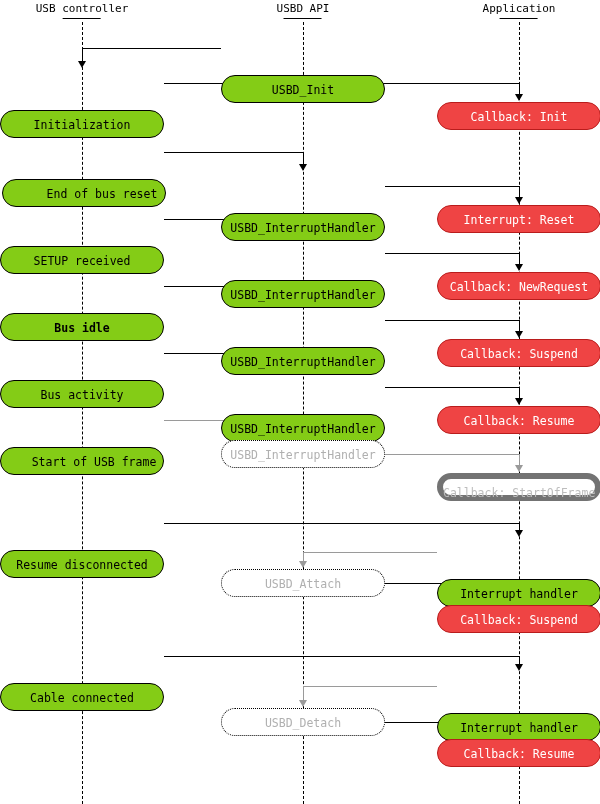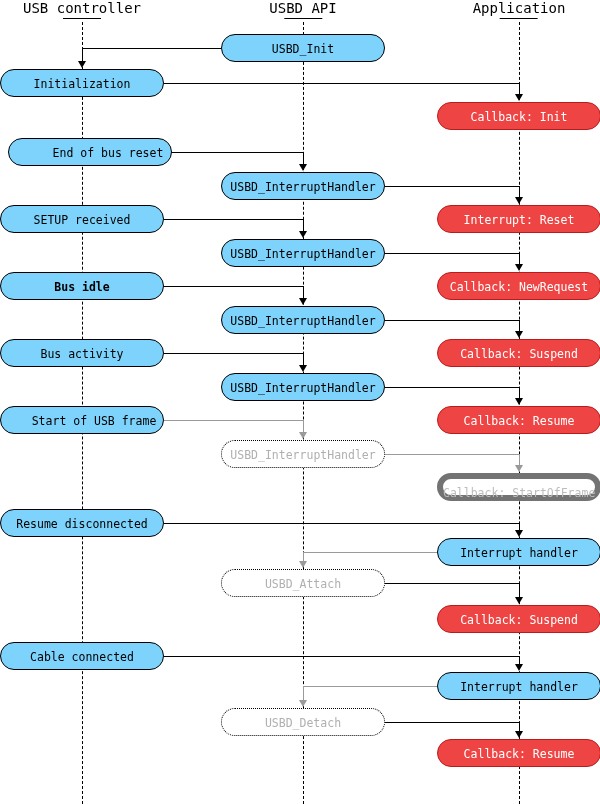--- a/index.html
+++ b/index.html
@@ -13,21 +13,21 @@
     height:804px;
     overflow:hidden;
     background:#ffffff;
   }
 
   
   .col-header{
     position:absolute;
     transform:translateX(-50%);
     text-align:right;
-    font-size:14px;
+    font-size:11px;
     color:#000;
     white-space:nowrap;
     line-height:13px;
   }
   .col-header .hdr-rule{
     display:block;
     width:38px;
     height:0;
     margin:3px auto 0 auto;
     border-top:1px solid #000;
@@ -46,23 +46,24 @@
     height:28px;
     line-height:28px;
     border-radius:14px;
     text-align:center;
     font-size:11.5px;
     white-space:nowrap;
     box-sizing:border-box;
     overflow:visible;
   }
   .node.solid{
-    background:#7dd3fc;
+    background:#84cc16;
     border:1px solid #000;
     color:#000;
+    margin-top:41px;
   }
   .node.black{
     background:#ef4444;
     border:1px solid #b91c1c;
     color:#ffffff;
   }
   .node.dotted{
     background:#ffffff;
     border:1px dotted #000;
     color:#b0b0b0;
@@ -151,21 +152,21 @@
       <div class="vline grey" style="left: 303px; top: 686px; height: 15px;"></div>
       <div class="arrow grey" style="left: 303px; top: 700px;"></div>
       <div class="hline" style="left: 385px; top: 722px; width: 134px;"></div>
       <div class="vline" style="left: 519px; top: 722px; height: 10px;"></div>
       <div class="arrow" style="left: 519px; top: 731px;"></div>
     </div>
   <div id="layer-nodes">
       <div class="node solid" style="left: 221px; top: 34px; width: 164px;"><span>USBD_Init</span></div>
       <div class="node solid" style="left: 0px; top: 69px; width: 164px;"><span>Initialization</span></div>
       <div class="node black" style="left: 437px; top: 102px; width: 164px;"><span>Callback: Init</span></div>
-      <div class="node solid" style="left: 8px; top: 138px; width: 164px; padding-left: 36px;"><span>End of bus reset</span></div>
+      <div class="node solid" style="left: 2px; top: 138px; width: 164px; padding-left: 36px;"><span>End of bus reset</span></div>
       <div class="node solid" style="left: 221px; top: 172px; width: 164px;"><span>USBD_InterruptHandler</span></div>
       <div class="node solid" style="left: 0px; top: 205px; width: 164px;"><span>SETUP received</span></div>
       <div class="node black" style="left: 437px; top: 205px; width: 164px;"><span>Interrupt: Reset</span></div>
       <div class="node solid" style="left: 221px; top: 239px; width: 164px;"><span>USBD_InterruptHandler</span></div>
       <div class="node solid" style="left: 0px; top: 272px; width: 164px; font-weight: bold;"><span>Bus idle</span></div>
       <div class="node black" style="left: 437px; top: 272px; width: 164px;"><span>Callback: NewRequest</span></div>
       <div class="node solid" style="left: 221px; top: 306px; width: 164px;"><span>USBD_InterruptHandler</span></div>
       <div class="node solid" style="left: 0px; top: 339px; width: 164px;"><span>Bus activity</span></div>
       <div class="node black" style="left: 437px; top: 339px; width: 164px;"><span>Callback: Suspend</span></div>
       <div class="node solid" style="left: 221px; top: 373px; width: 164px;"><span>USBD_InterruptHandler</span></div>

